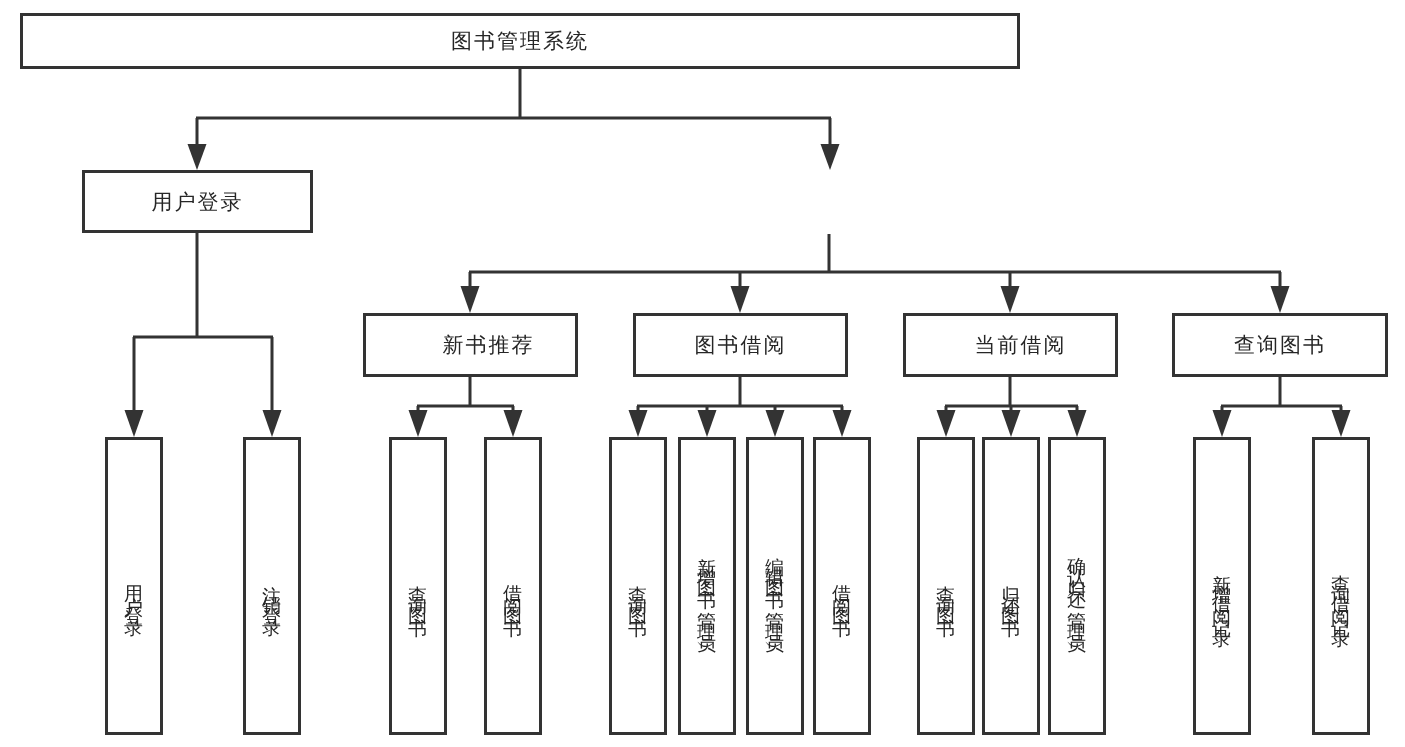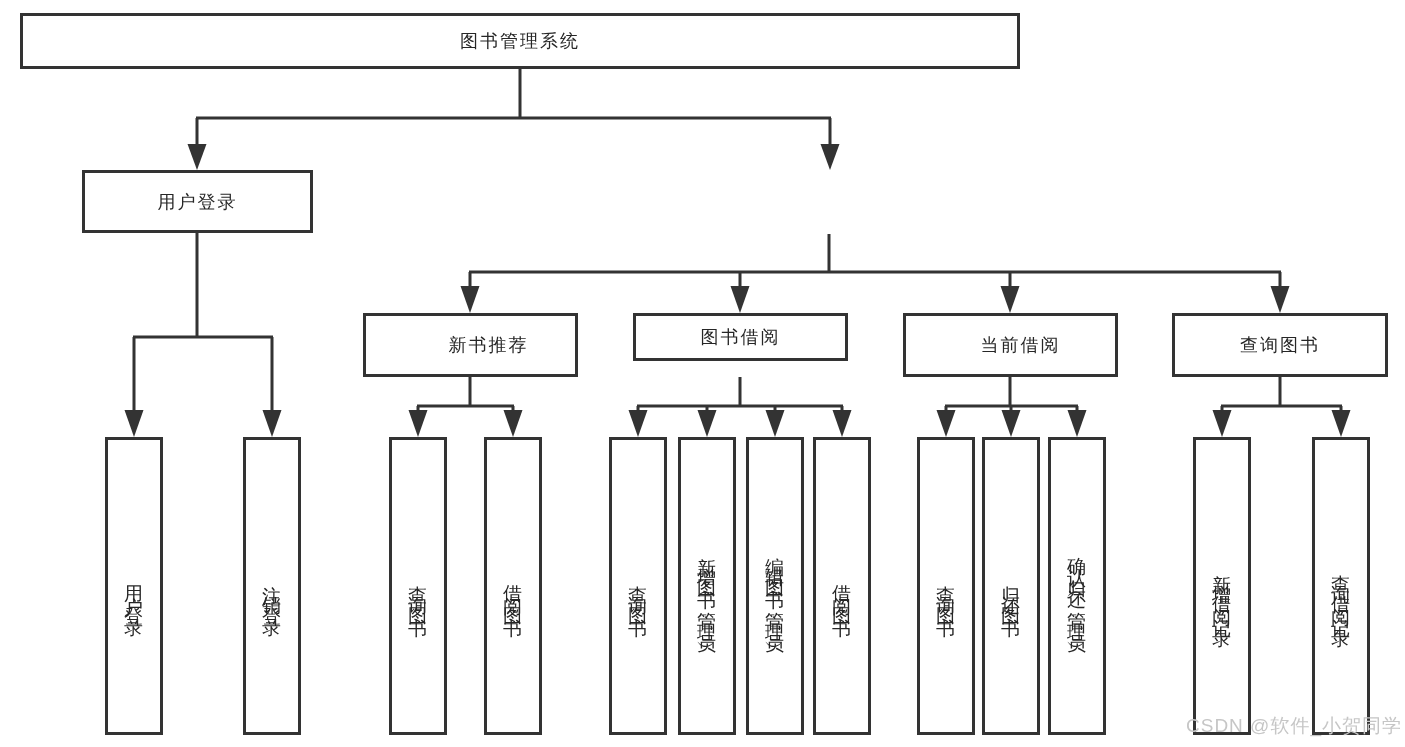--- a/index.html
+++ b/index.html
@@ -26,21 +26,21 @@
     box-sizing: border-box;
     background: #ffffff;
     border: 3px solid #333333;
     display: flex;
     align-items: center;
     justify-content: center;
     color: #262626;
     z-index: 2;
   }
   .h-label {
-    font-size: 18px;
+    font-size: 21px;
     letter-spacing: 2px;
     white-space: nowrap;
   }
   .leaf {
     top: 437px;
     width: 58px;
     height: 298px;
   }
   .v-label {
     writing-mode: vertical-rl;
@@ -107,21 +107,21 @@
     <span class="h-label">图书管理系统</span>
   </div>
 
   <div class="node" style="left:82px; top:170px; width:231px; height:63px;">
     <span class="h-label">用户登录</span>
   </div>
 
   <div class="node" style="left:363px; top:313px; width:215px; height:64px;padding-left:36px;">
     <span class="h-label">新书推荐</span>
   </div>
-  <div class="node" style="left:633px; top:313px; width:215px; height:48px;">
+  <div class="node" style="left:633px; top:313px; width:215px; height:64px;">
     <span class="h-label">图书借阅</span>
   </div>
   <div class="node" style="left:903px; top:313px; width:215px; height:64px;padding-left:20px;">
     <span class="h-label">当前借阅</span>
   </div>
   <div class="node" style="left:1172px; top:313px; width:216px; height:64px;">
     <span class="h-label">查询图书</span>
   </div>
 
   <div class="node leaf" style="left:105px;">
@@ -161,15 +161,14 @@
     <span class="v-label">确认归还（管理员）</span>
   </div>
 
   <div class="node leaf" style="left:1193px;">
     <span class="v-label">新增借阅记录</span>
   </div>
   <div class="node leaf" style="left:1312px;">
     <span class="v-label">查询借阅记录</span>
   </div>
 
-  <div class="watermark">CSDN @软件_小贺同学</div>
 
 </div>
 
 </body></html>

